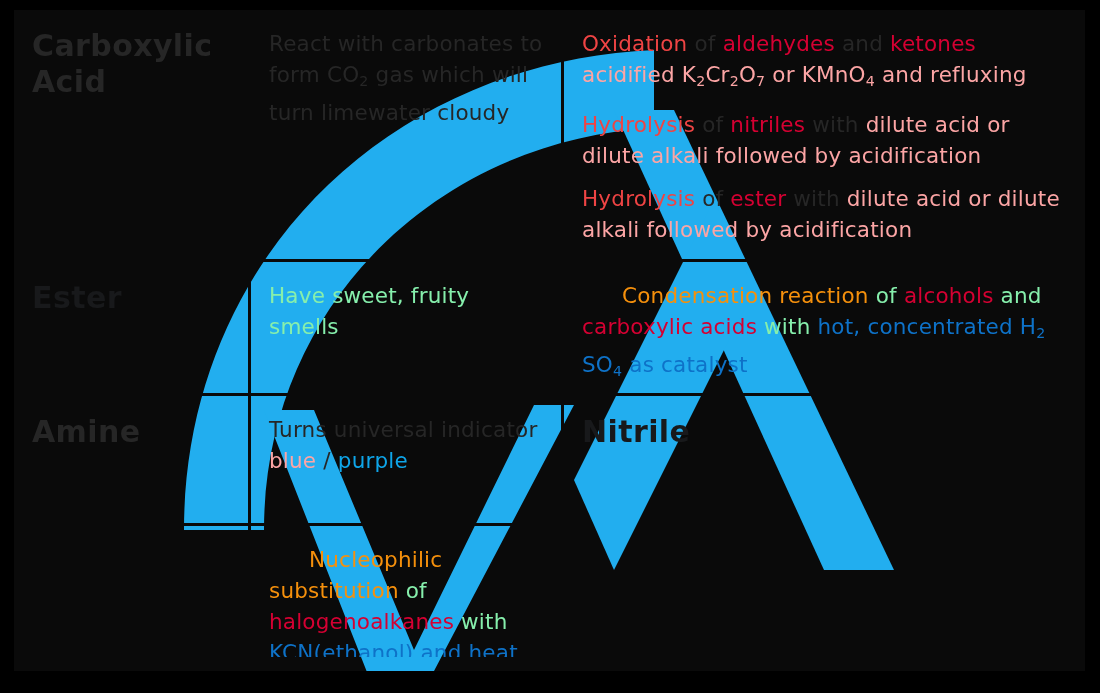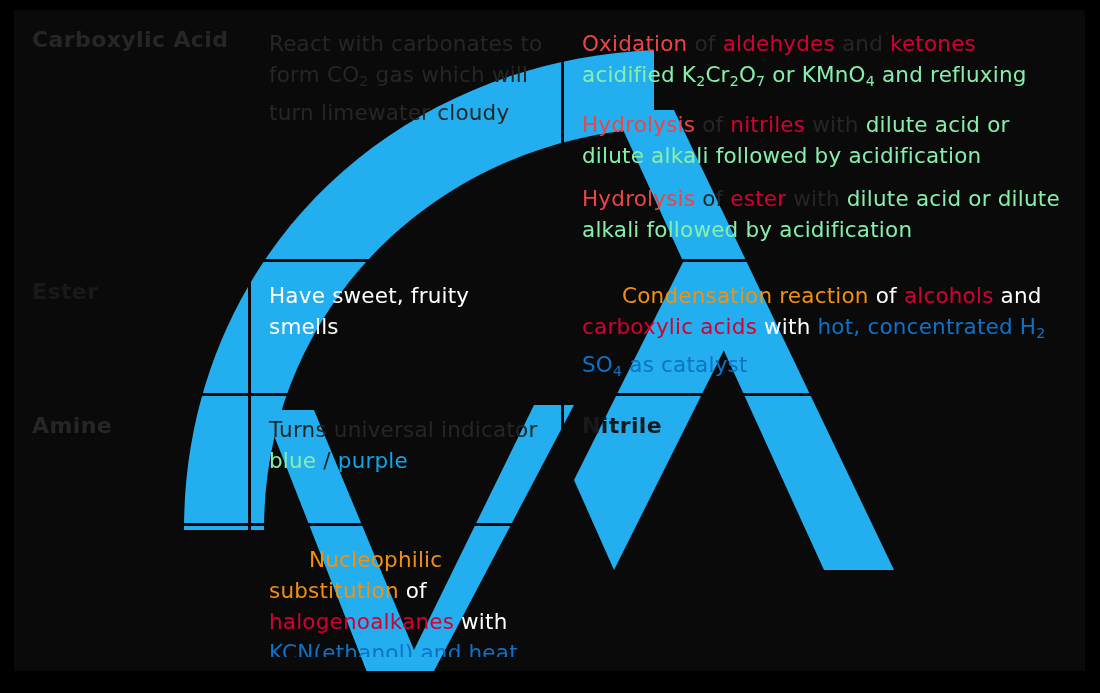--- a/index.html
+++ b/index.html
@@ -42,40 +42,40 @@
     letter-spacing:.2px;
     overflow:hidden;
   }
 
   
   .col1{ border-right:3px solid #0a0a0a; }
   .col2{ border-right:3px solid #0a0a0a; }
   .row-sep{ border-bottom:3px solid #0a0a0a; }
 
   .label{
-    font-size:22px;
+    font-size:30px;
     font-weight:600;
     letter-spacing:.4px;
-    line-height:24px;
+    line-height:36px;
   }
   .row-dark .label{ color:#262626; }
   .row-light .label{ color:#18191b; }
 
   .p{ margin:0 0 12px 0; }
   .p:last-child{ margin-bottom:0; }
 
   
   .row-light .orange{ color:#f5900c;margin-left:40px; }
   .row-light .red{ color:#d50032; }
   .row-light .blue{ color:#0e72c8; }
-  .row-light .plain{ color:#ffffff; }
+  .row-light .plain{ color:#86efac; }
 
   .row-dark .orange{ color:#ef4444; }
   .row-dark .red{ color:#d50032; }
-  .row-dark .blue{ color:#86efac; }
+  .row-dark .blue{ color:#fca5a5; }
   .row-dark .purple{ color:#0ea5e9; }
   .row-dark .plain{ color:#262626; }
 
   sub{ font-size:.66em; vertical-align:-.28em; }
 </style>
 </head>
 <body>
 
 <div id="table-wrap">
 

